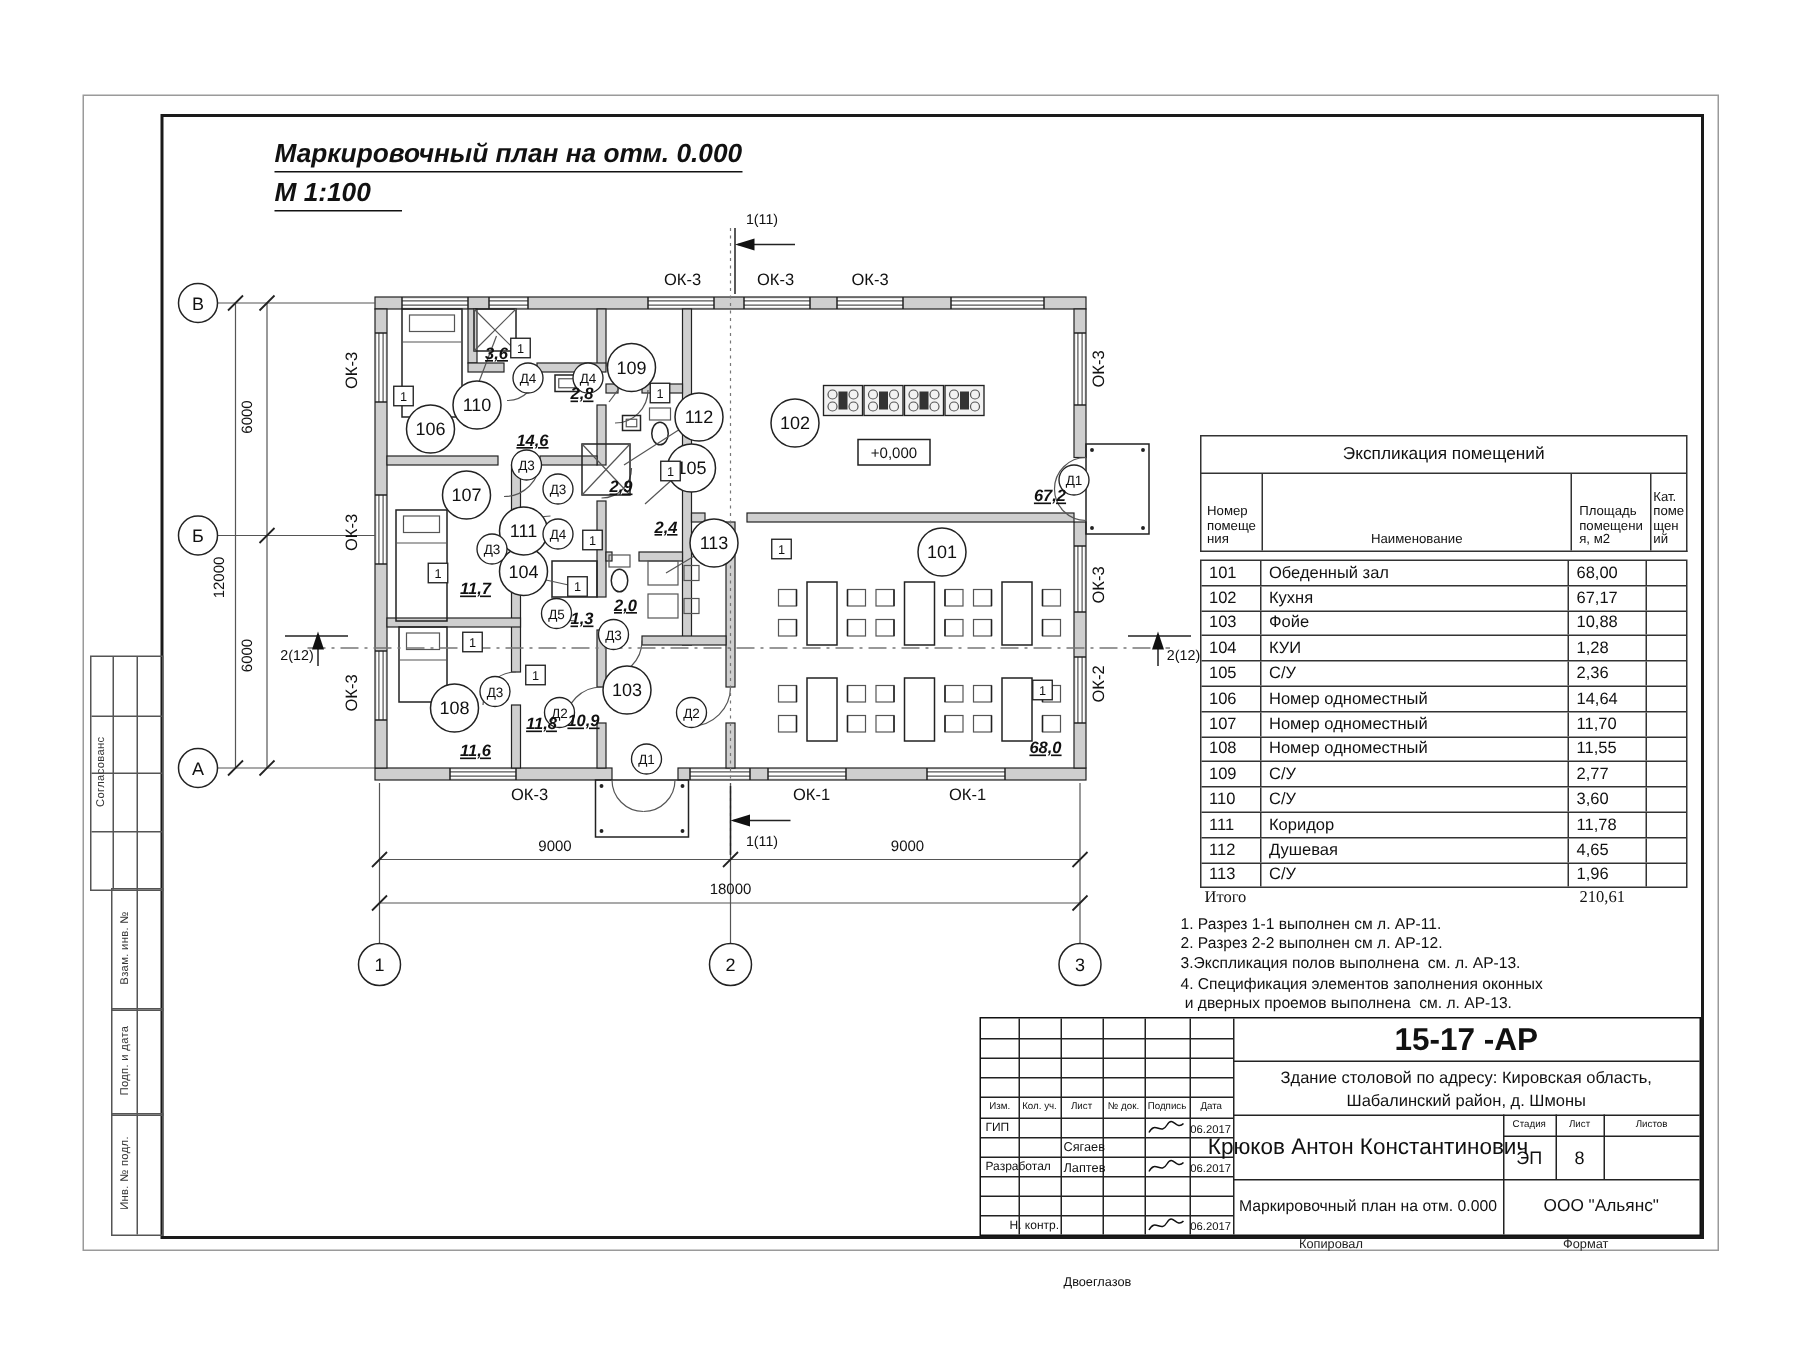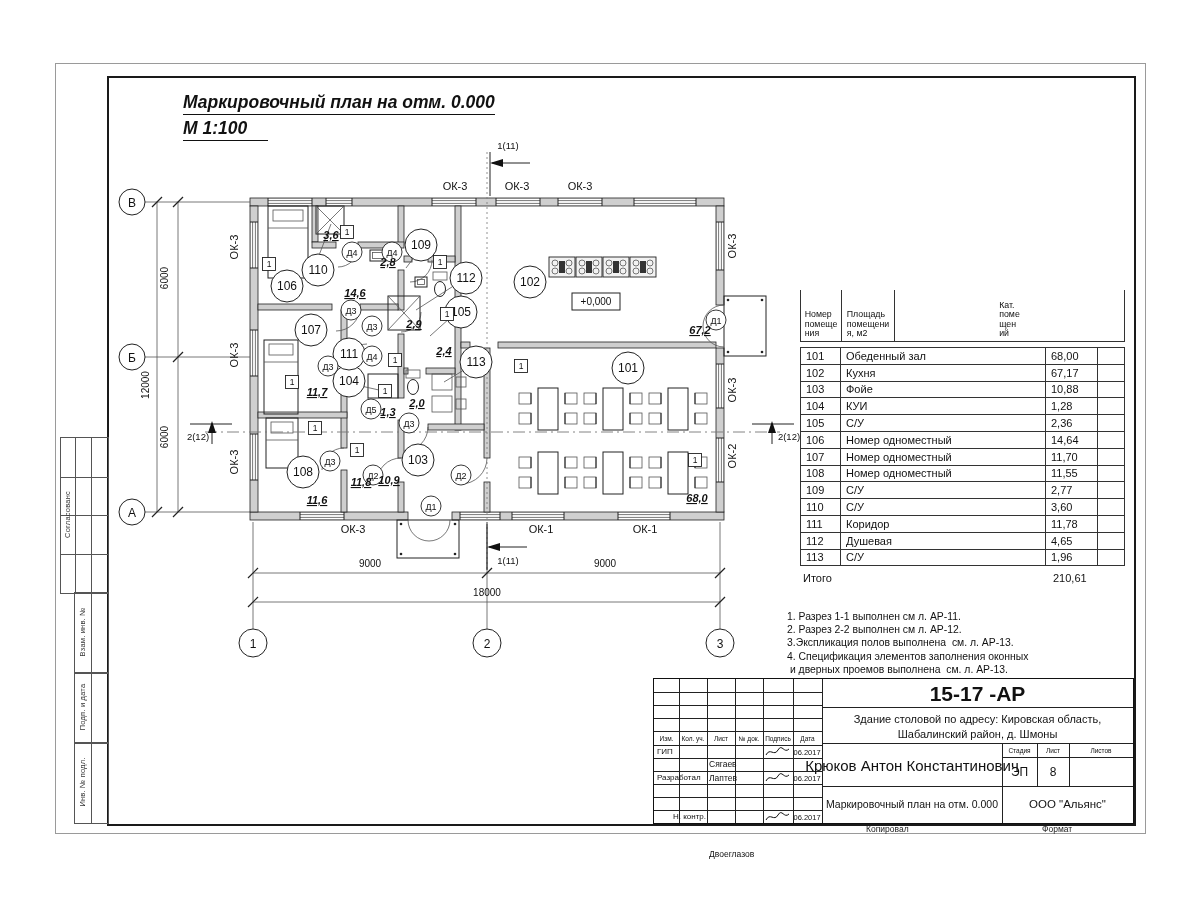--- a/index.html
+++ b/index.html
@@ -25,21 +25,21 @@
   .expl .hdr{border:1px solid #333;border-top:none;height:51px;display:flex;}
   .expl .hdr .c{border-right:1px solid #333;display:flex;align-items:flex-end;justify-content:center;
                 font-size:8.8px;line-height:9.6px;white-space:pre-line;text-align:left;padding-bottom:2px;}
   .expl .hdr .c:last-child{border-right:none;}
   .expl .body{border:1px solid #333;margin-top:5px;}
   .erow{display:flex;height:15.8px;border-bottom:1px solid #333;align-items:center;}
   .erow:last-child{border-bottom:none;}
   .erow .c{border-right:1px solid #333;height:100%;display:flex;align-items:center;padding-left:5px;box-sizing:border-box;}
   .erow .c:last-child{border-right:none;}
   .w1{width:40px;} .w2{width:205px;} .w3{width:52px;} .w4{width:28px;flex:1;}
-  .totrow{display:flex;height:18px;align-items:flex-end;}
+  .totrow{display:flex;height:18px;align-items:flex-start;font-family:Liberation Serif, serif;}
   .totrow .lab{width:245px;padding-left:3px;}
   .totrow .val{width:52px;padding-left:5px;}
   
   .notes{position:absolute;left:787px;top:610px;font-size:10.4px;line-height:13.2px;white-space:pre;}
   
   .tblock{position:absolute;left:653px;top:678px;width:479px;height:144px;border:1.6px solid #111;box-sizing:content-box;font-size:9px;}
   .tb-line{position:absolute;background:#222;}
   .tb-txt{position:absolute;white-space:nowrap;}
   .tb-center{transform:translate(-50%,-50%);}
   .sigsvg{position:absolute;}
@@ -489,24 +489,26 @@
       <text x="168" y="278" text-anchor="middle" class="t-dim" transform="rotate(-90 168 278)">6000</text>
       <text x="168" y="437" text-anchor="middle" class="t-dim" transform="rotate(-90 168 437)">6000</text>
       <text x="149" y="385" text-anchor="middle" class="t-dim" transform="rotate(-90 149 385)">12000</text>
       <text x="508" y="149" text-anchor="middle" class="t-sec">1(11)</text>
       <text x="508" y="564" text-anchor="middle" class="t-sec">1(11)</text>
       <text x="198" y="440" text-anchor="middle" class="t-sec">2(12)</text>
       <text x="789" y="440" text-anchor="middle" class="t-sec">2(12)</text>
     </svg>
 
   <div class="expl">
+    <div class="ttl">Экспликация помещений</div>
     <div class="hdr">
       <div class="c w1">Номер
 помеще
 ния</div>
+      <div class="c w2">Наименование</div>
       <div class="c w3">Площадь
 помещени
 я, м2</div>
       <div class="c w4">Кат.
 поме
 щен
 ий</div>
     </div>
     <div class="body" id="expl-body">
         <div class="erow">

